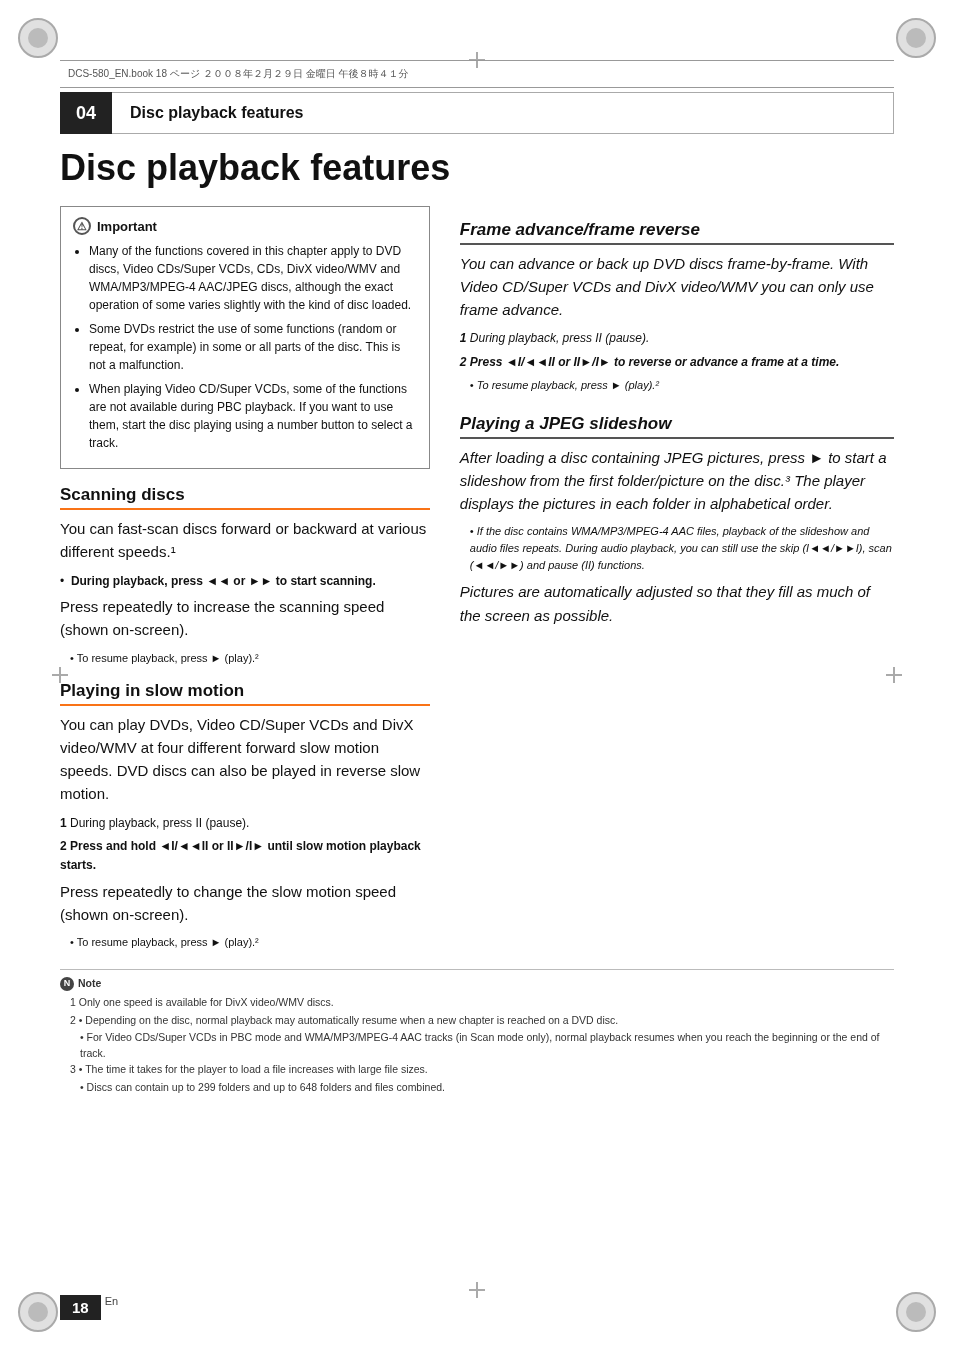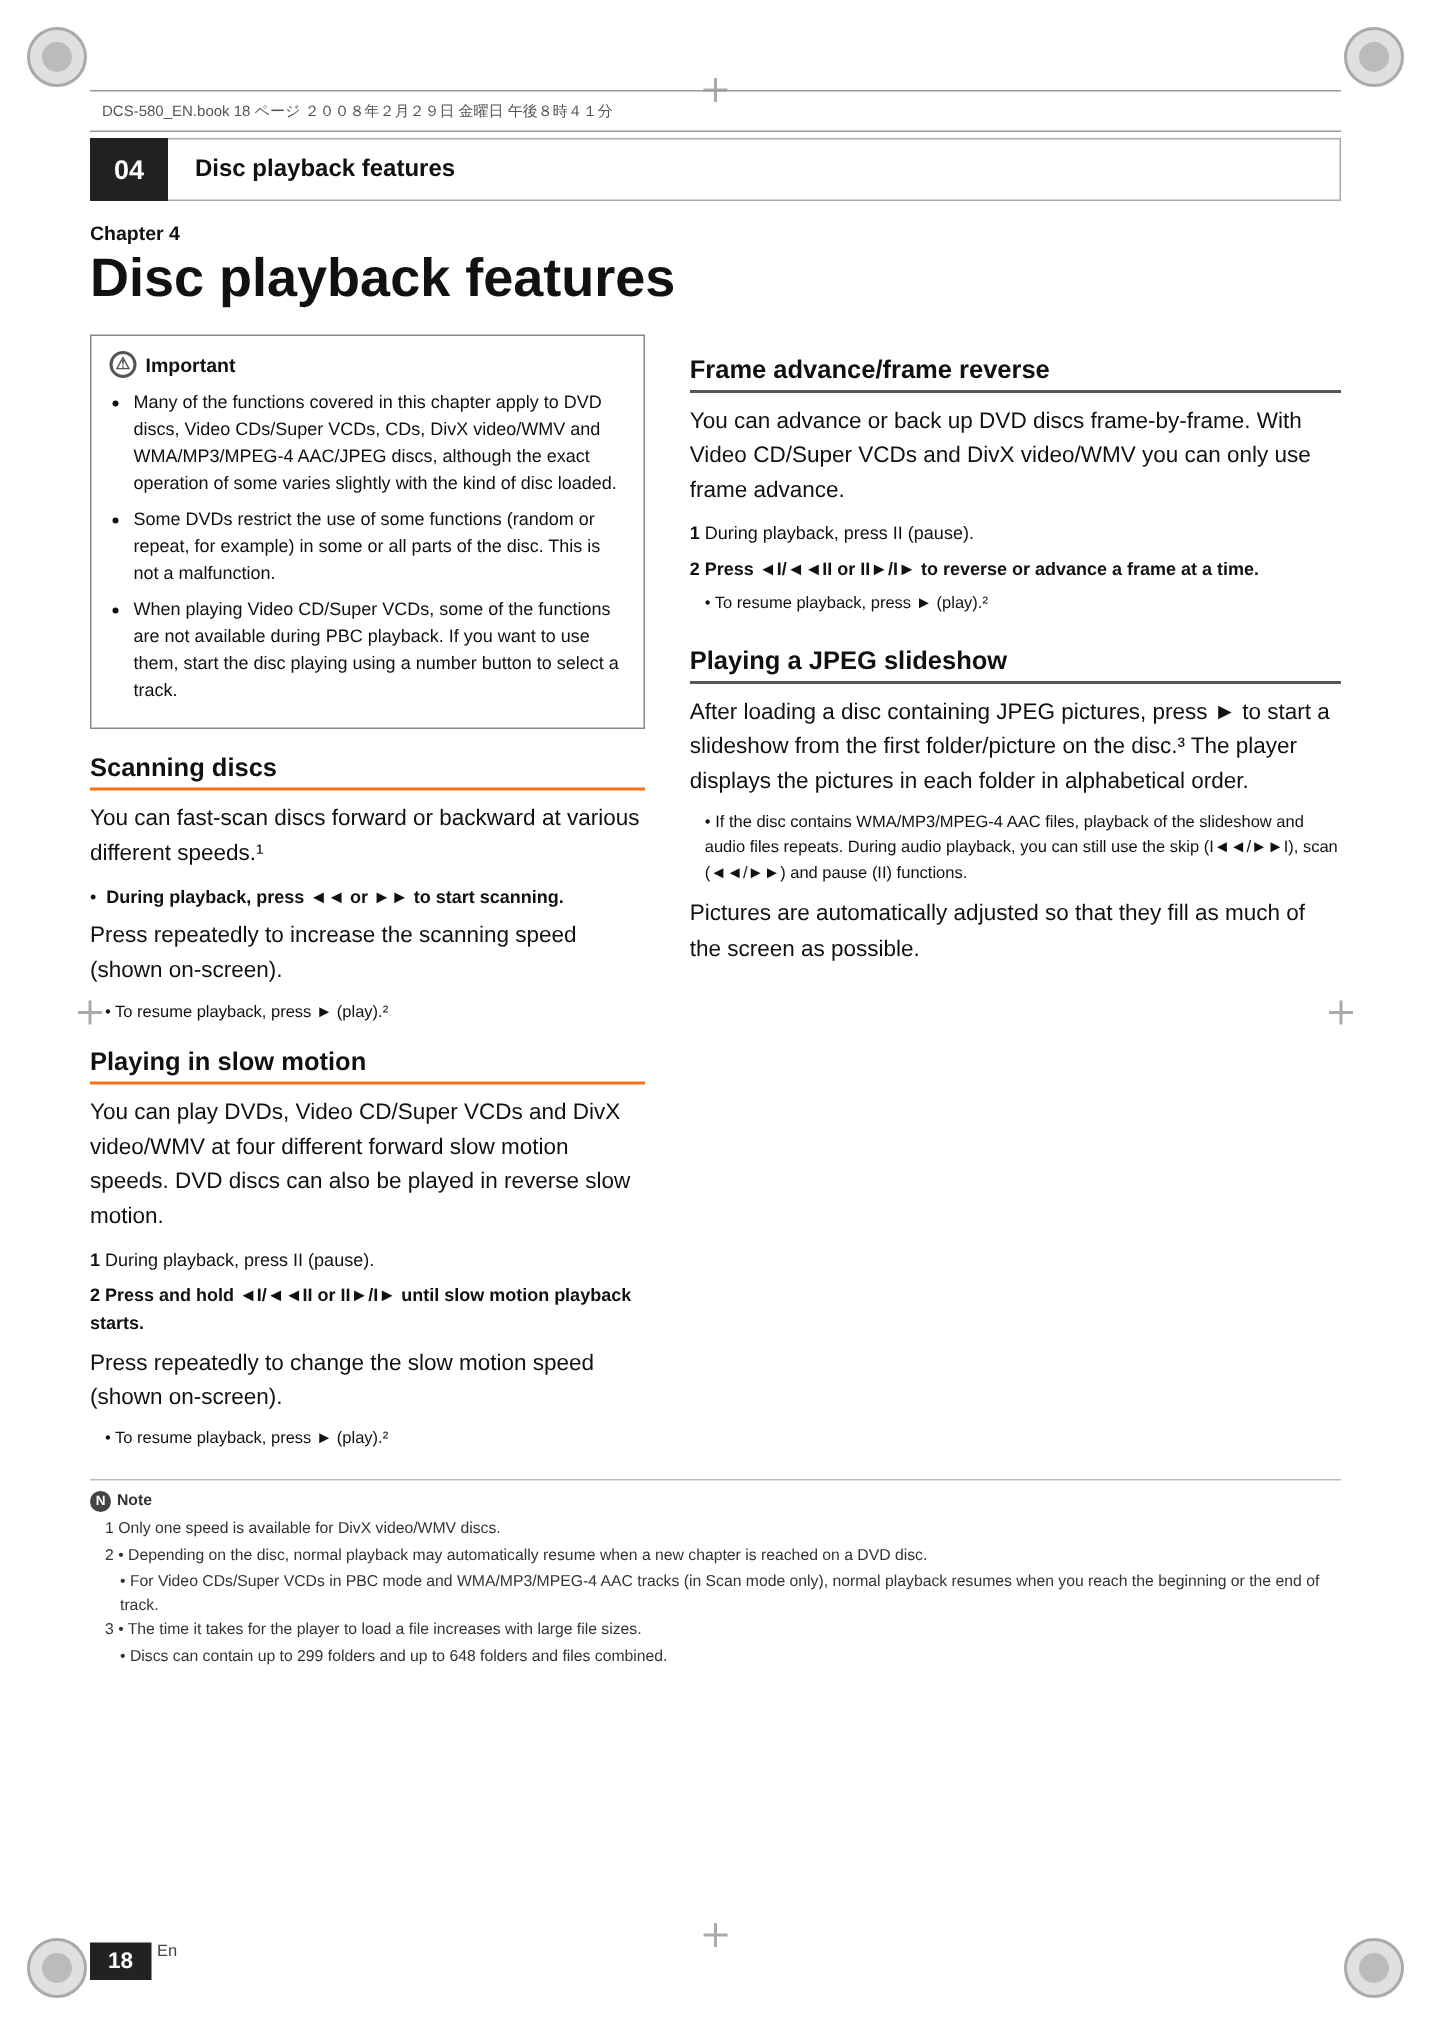--- a/index.html
+++ b/index.html
@@ -112,20 +112,21 @@
     
     .two-col {
       display: flex;
       gap: 30px;
     }
     .col-left {
       width: 46%;
     }
     .col-right {
       width: 54%;
+      font-style: italic;
     }
 
     
     .important-box {
       border: 1px solid #888;
       padding: 10px 12px;
       margin-bottom: 16px;
       font-size: 12px;
       line-height: 1.5;
     }
@@ -302,21 +303,20 @@
 
 <div class="chapter-header">
   <div class="chapter-number-box">04</div>
   <div class="chapter-title-bar">
     <span>Disc playback features</span>
   </div>
 </div>
 
 <div class="content-area">
 
-  <div class="chapter-label">Chapter 4</div>
   <div class="chapter-main-title">Disc playback features</div>
 
   <div class="two-col">
 
     <div class="col-left">
 
       <div class="important-box">
         <div class="important-title">
           <span class="warning-icon">⚠</span>
           <strong>Important</strong>

